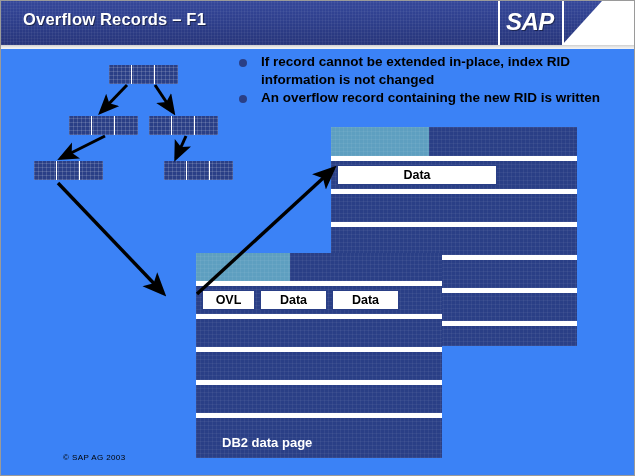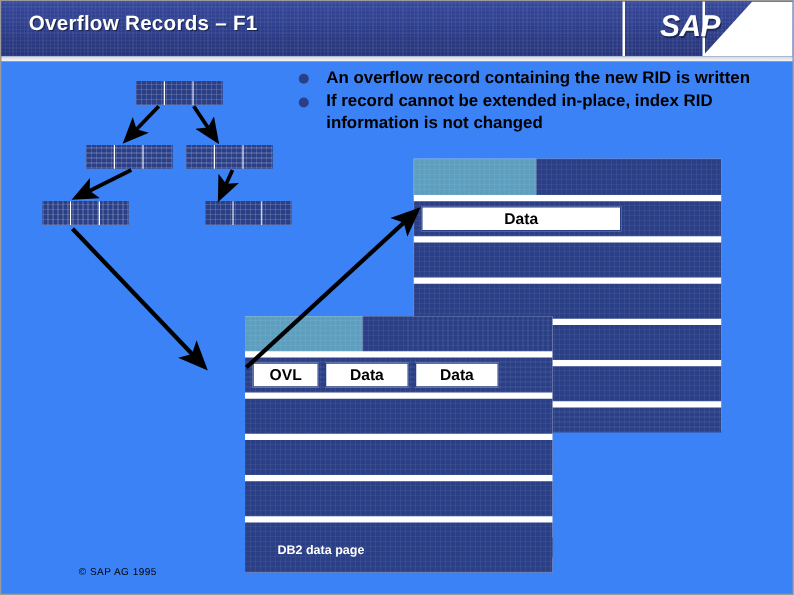--- a/index.html
+++ b/index.html
@@ -75,21 +75,21 @@
     position: absolute;
     left: 561px;
     top: 0;
     width: 74px;
     height: 44px;
     background: #ffffff;
     clip-path: polygon(40px 0, 74px 0, 74px 44px, 0 44px);
   }
   #sap-logo {
     position: absolute;
-    left: 527px;
+    left: 505px;
     top: 7px;
     color: #ffffff;
     font-size: 24px;
     font-weight: bold;
     font-style: italic;
     letter-spacing: -0.5px;
     text-shadow: 1px 1px 0 rgba(0,0,0,0.4);
   }
 
   
@@ -158,21 +158,21 @@
     font-size: 12.5px;
     font-weight: bold;
     display: flex;
     align-items: center;
     justify-content: center;
     text-align: right;
   }
   .page-label {
     position: absolute;
     color: #ffffff;
-    font-size: 10px;
+    font-size: 13px;
     font-weight: bold;
     white-space: nowrap;
     padding-left: 16px;
   }
 
   
   .tex {
     position: absolute;
     left: 0; top: 0; right: 0; bottom: 0;
     background:
@@ -212,25 +212,25 @@
     <div class="hdr-sep" id="hdr-sep-1"></div>
     <div class="hdr-sep" id="hdr-sep-2"></div>
     <div id="hdr-wedge"></div>
     <div id="sap-logo">SAP</div>
   </div>
   <div id="header-underline"></div>
 
   <div id="bullets">
     <div class="bullet-row">
       <span class="bullet-dot"></span>
-      <span class="bullet-text">An overflow record containing the new RID is written</span>
+      <span class="bullet-text">If record cannot be extended in-place, index RID information is not changed</span>
     </div>
     <div class="bullet-row">
       <span class="bullet-dot"></span>
-      <span class="bullet-text">If record cannot be extended in-place, index RID information is not changed</span>
+      <span class="bullet-text">An overflow record containing the new RID is written</span>
     </div>
   </div>
 
   <div class="node" style="left:108px; top:64px;">
     <div class="cell">
         <div class="tex"></div>
       </div>
     <div class="cell">
         <div class="tex"></div>
       </div>
@@ -366,15 +366,15 @@
 
     <line x1="104" y1="135" x2="60" y2="157" stroke="#000000" stroke-width="3" marker-end="url(#ah)"></line>
 
     <line x1="185" y1="135" x2="175" y2="157" stroke="#000000" stroke-width="3" marker-end="url(#ah)"></line>
 
     <line x1="57" y1="182" x2="162" y2="292" stroke="#000000" stroke-width="3.4" marker-end="url(#ah)"></line>
 
     <line x1="196" y1="293" x2="332" y2="168" stroke="#000000" stroke-width="3.4" marker-end="url(#ah)"></line>
   </svg>
 
-  <div id="footer">©  SAP AG 1995</div>
+  <div id="footer">©  SAP AG 2003</div>
 
 </div>
 
 </body></html>

